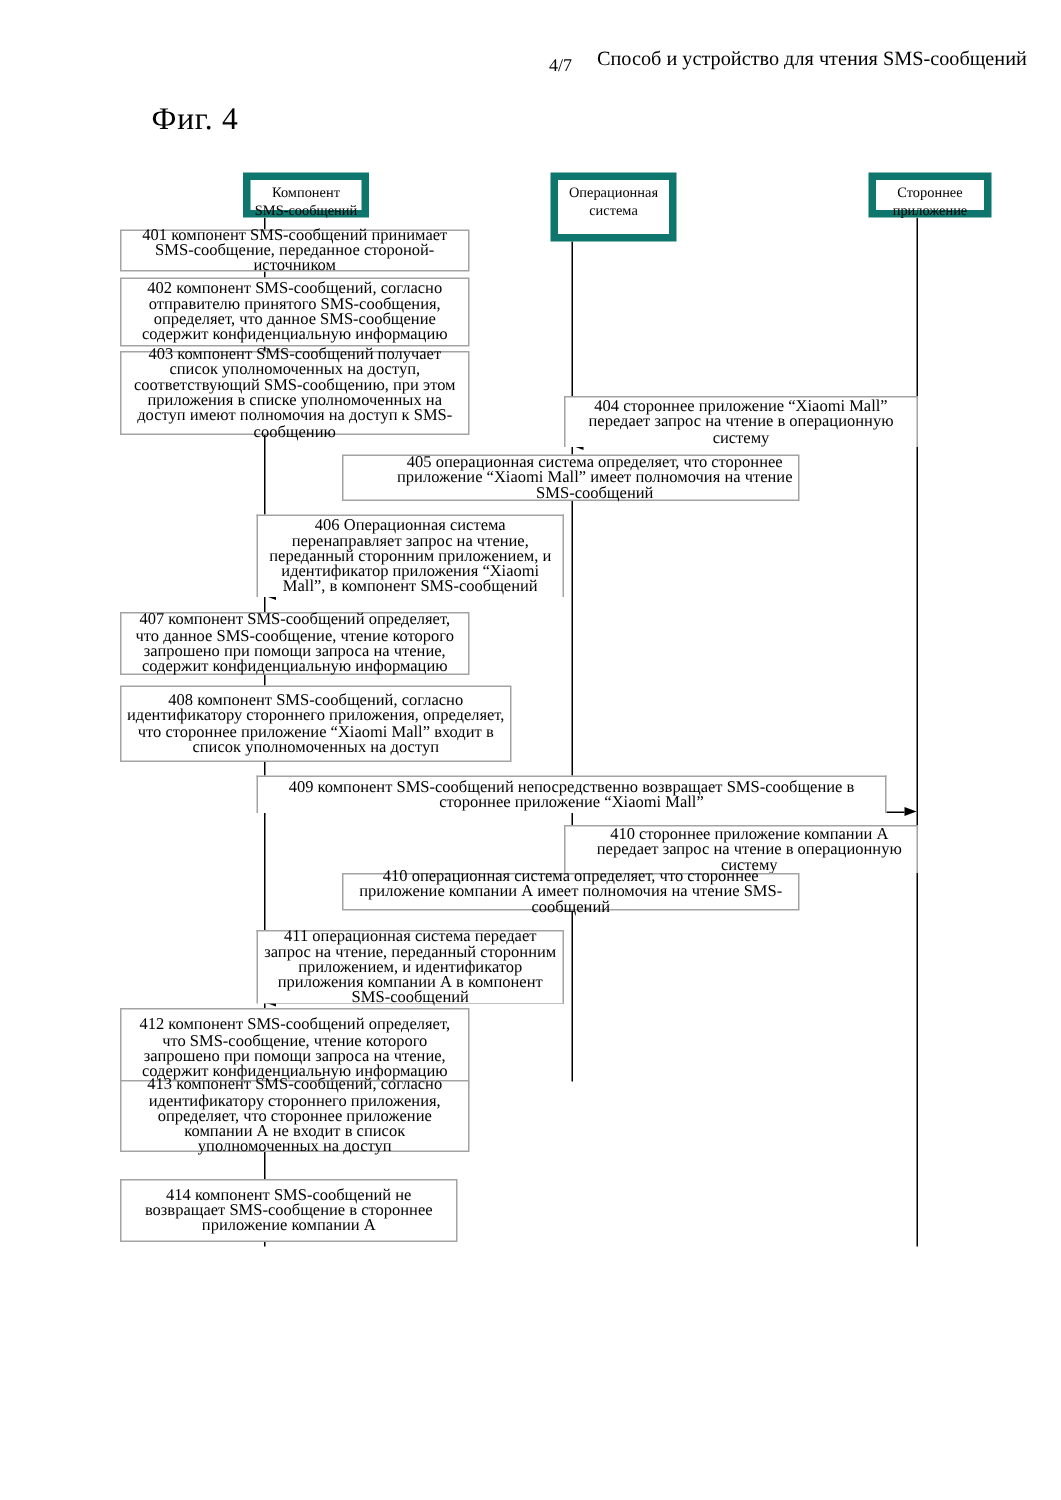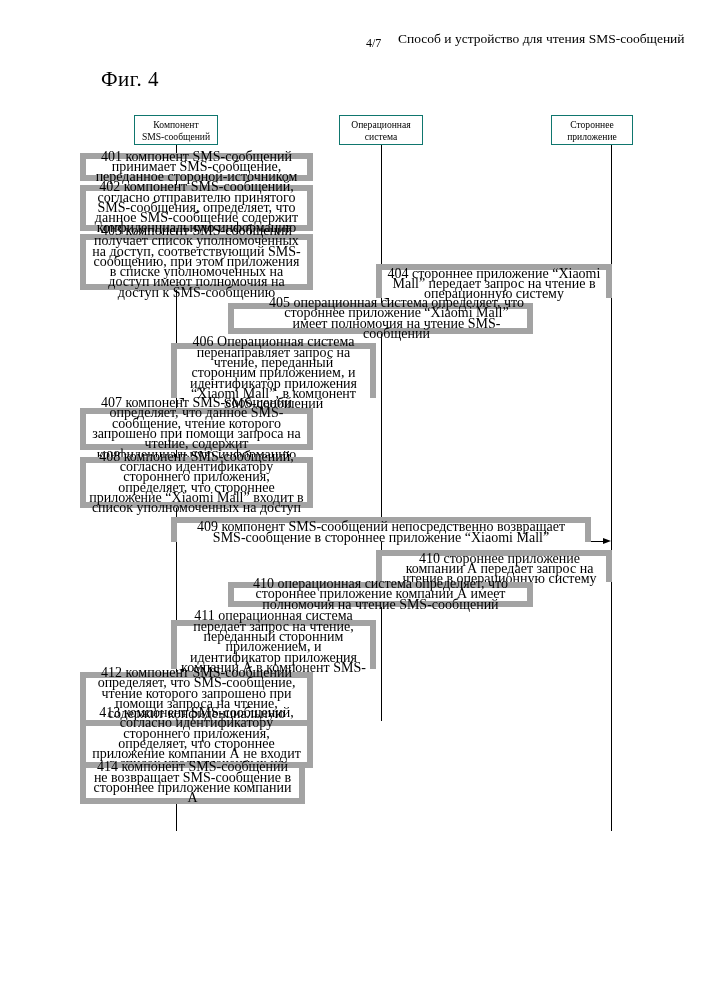--- a/index.html
+++ b/index.html
@@ -22,30 +22,30 @@
   .fig-label{
     position:absolute;left:101px;top:66px;
     font-size:21px;line-height:26px;letter-spacing:.5px;
   }
 
   
   .lifeline{
     position:absolute;width:0;border-left:1px solid #000;
   }
   .actor{
-    position:absolute;border:1px solid #0f766e;background:#fff;
+    position:absolute;border:5px solid #0f766e;background:#fff;
     text-align:center;font-size:9.6px;line-height:11.5px;
-    padding:3px 2px 4px;box-sizing:border-box;
+    padding:3px 2px 4px;box-sizing:border-box;margin-left:28px;
   }
 
   
   .box{
-    position:absolute;border:6px solid #a3a3a3;background:#fff;
+    position:absolute;border:1px solid #a3a3a3;background:#fff;
     text-align:center;box-sizing:border-box;
-    font-size:14px;line-height:10.3px;
+    font-size:11px;line-height:10.3px;
     padding:2px 3px;
     display:flex;align-items:center;justify-content:center;
     z-index:4;
   }
   .box span{display:block;width:100%;}
 
   
   .arrow{position:absolute;height:0;border-top:1px solid #000;z-index:3;}
   .ahead{position:absolute;width:0;height:0;z-index:3;}
   .ahead.left{
@@ -66,21 +66,21 @@
   <div class="hdr-page">4/7</div>
   <div class="fig-label">Фиг. 4</div>
 
   <div class="lifeline" style="left:176px;top:145px;height:686px;"></div>
   <div class="lifeline" style="left:381px;top:145px;height:576px;"></div>
   <div class="lifeline" style="left:611px;top:145px;height:686px;"></div>
 
   <div class="actor" style="left:134px;top:115px;width:84px;height:30px;">
     <span>Компонент<br>SMS-сообщений</span>
   </div>
-  <div class="actor" style="left:339px;top:115px;width:84px;height:30px;">
+  <div class="actor" style="left:339px;top:115px;width:84px;height:46px;">
     <span>Операционная<br>система</span>
   </div>
   <div class="actor" style="left:551px;top:115px;width:82px;height:30px;">
     <span>Стороннее<br>приложение</span>
   </div>
 
   <div class="box" style="left:80px;top:153px;width:233px;height:28px;">
     <span>401  компонент SMS-сообщений принимает SMS-сообщение, переданное стороной-источником</span>
   </div>
 
@@ -105,21 +105,21 @@
   <div class="box" style="left:171px;top:343px;width:205px;height:55px;border-bottom:none;">
     <span>406 Операционная система перенаправляет запрос на чтение, переданный сторонним приложением, и идентификатор приложения “Xiaomi Mall”, в компонент SMS-сообщений</span>
   </div>
   <div class="arrow" style="left:176px;top:397px;width:200px;"></div>
   <div class="ahead left" style="left:176px;top:394px;"></div>
 
   <div class="box" style="left:80px;top:408px;width:233px;height:42px;">
     <span>407  компонент SMS-сообщений определяет, что данное SMS-сообщение, чтение которого запрошено при помощи запроса на чтение, содержит конфиденциальную информацию</span>
   </div>
 
-  <div class="box" style="left:80px;top:457px;width:233px;height:51px;">
+  <div class="box" style="left:80px;top:457px;width:261px;height:51px;">
     <span>408  компонент SMS-сообщений, согласно идентификатору стороннего приложения, определяет, что стороннее приложение “Xiaomi Mall” входит в список уполномоченных на доступ</span>
   </div>
 
   <div class="box" style="left:171px;top:517px;width:420px;height:25px;border-bottom:none;">
     <span>409  компонент SMS-сообщений непосредственно возвращает SMS-сообщение в стороннее приложение “Xiaomi Mall”</span>
   </div>
   <div class="arrow" style="left:176px;top:541px;width:427px;"></div>
   <div class="ahead right" style="left:603px;top:538px;"></div>
 
   <div class="box" style="left:376px;top:550px;width:236px;height:32px;border-bottom:none;padding-left:14px;">
@@ -139,17 +139,17 @@
   <div class="ahead left" style="left:176px;top:665px;"></div>
 
   <div class="box" style="left:80px;top:672px;width:233px;height:54px;">
     <span>412 компонент SMS-сообщений определяет, что SMS-сообщение, чтение которого запрошено при помощи запроса на чтение, содержит конфиденциальную информацию</span>
   </div>
 
   <div class="box" style="left:80px;top:720px;width:233px;height:48px;">
     <span>413  компонент SMS-сообщений, согласно идентификатору стороннего приложения, определяет, что стороннее приложение компании А не входит в список уполномоченных на доступ</span>
   </div>
 
-  <div class="box" style="left:80px;top:762px;width:225px;height:42px;">
+  <div class="box" style="left:80px;top:786px;width:225px;height:42px;">
     <span>414  компонент SMS-сообщений не возвращает SMS-сообщение в стороннее приложение компании А</span>
   </div>
 
 </div>
 
 </body></html>

